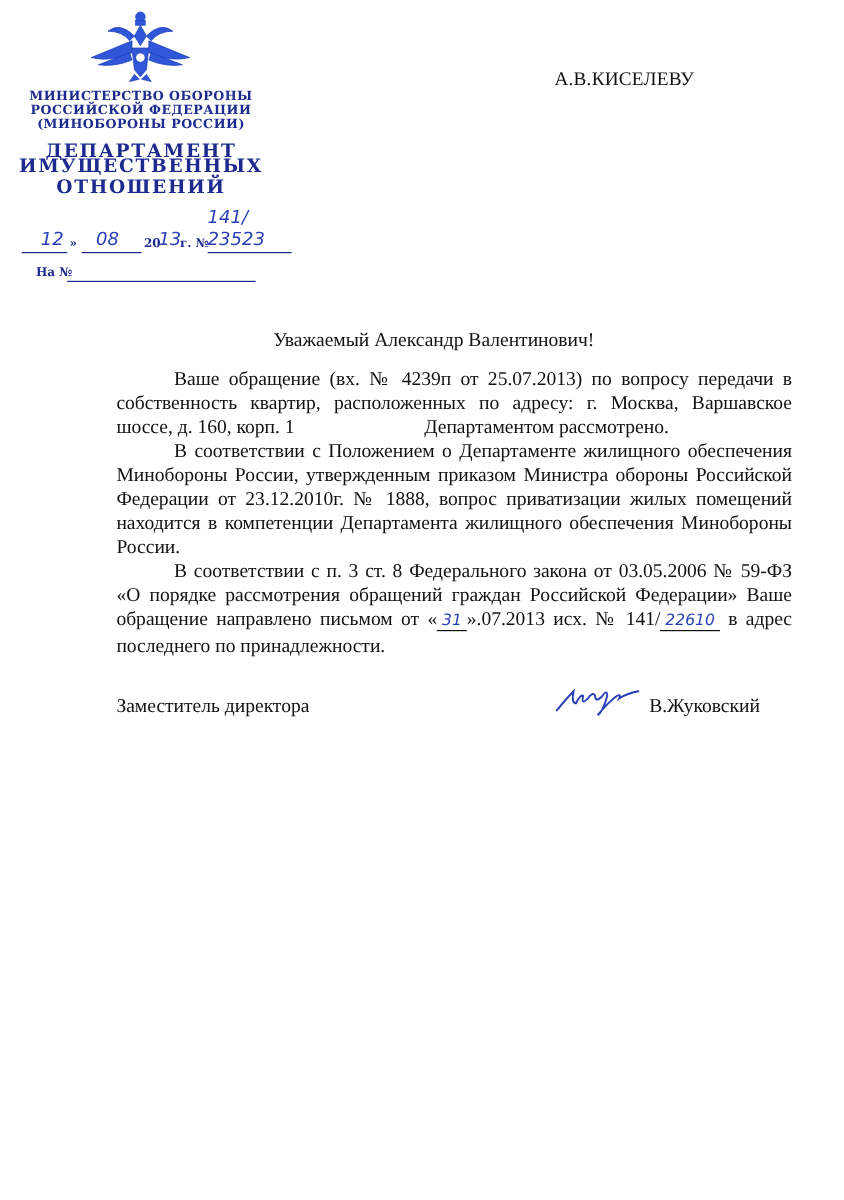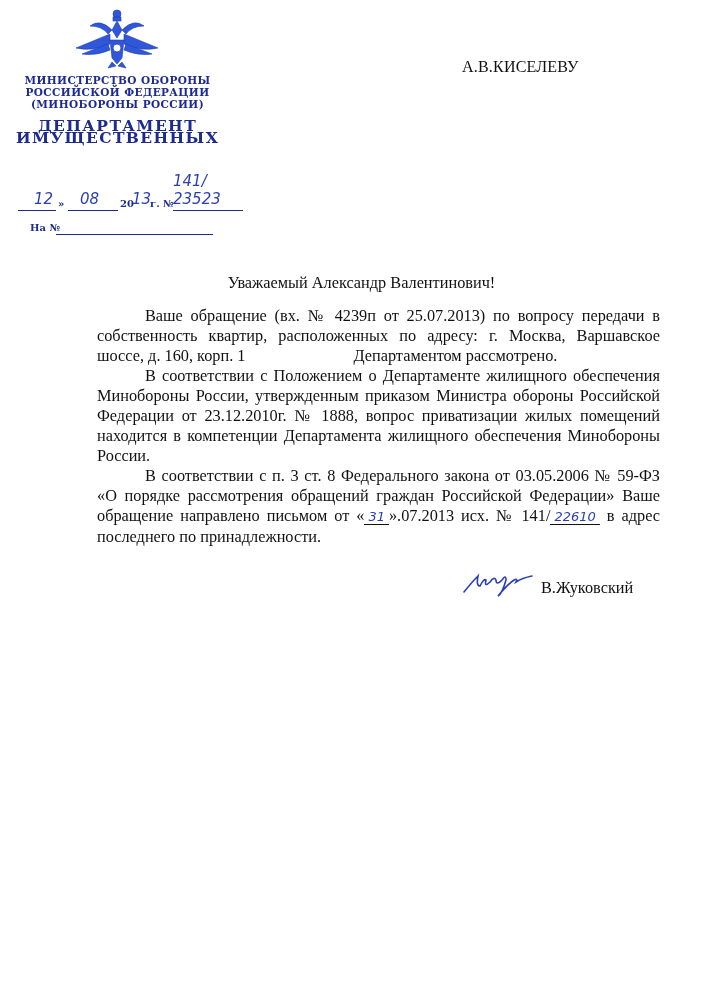--- a/index.html
+++ b/index.html
@@ -64,20 +64,21 @@
       <path d="M50 54 L54 60 L46 58 Z"></path>
     </g>
     <circle cx="45" cy="40" r="4" fill="#ffffff" stroke="#1d3cb8" stroke-width="0.8"></circle>
   </svg>
 
   <div class="lh lh-small" style="top:74px;">МИНИСТЕРСТВО ОБОРОНЫ</div>
   <div class="lh lh-small" style="top:86px;">РОССИЙСКОЙ ФЕДЕРАЦИИ</div>
   <div class="lh lh-small" style="top:98px;">(МИНОБОРОНЫ РОССИИ)</div>
   <div class="lh lh-big" style="top:116px;">ДЕПАРТАМЕНТ</div>
   <div class="lh lh-big" style="top:128px;">ИМУЩЕСТВЕННЫХ</div>
+  <div class="lh lh-big" style="top:146px;">ОТНОШЕНИЙ</div>
 
   <div class="regline">
     <span class="hand reg-abs" style="left:16px;">12</span>
     <span class="reg-abs" style="left:40px; bottom:3px;">»</span>
     <span class="hand reg-abs" style="left:62px;">08</span>
     <div class="uline" style="left:0; width:38px; top:20px;"></div>
     <div class="uline" style="left:50px; width:50px; top:20px;"></div>
     <span class="reg-abs" style="left:102px; bottom:3px;">20</span>
     <span class="hand reg-abs" style="left:114px;">13</span>
     <span class="reg-abs" style="left:132px; bottom:3px;">г. №</span>
@@ -95,18 +96,19 @@
   <div class="body-text para p1">
     <span>Ваше обращение (вх. № 4239п от 25.07.2013) по вопросу передачи в собственность квартир, расположенных по адресу: г. Москва, Варшавское шоссе, д. 160, корп. 1</span><span class="gap"></span><span>Департаментом рассмотрено.</span>
   </div>
 
   <div class="body-text para p2">В соответствии с Положением о Департаменте жилищного обеспечения Минобороны России, утвержденным приказом Министра обороны Российской Федерации от 23.12.2010г. № 1888, вопрос приватизации жилых помещений находится в компетенции Департамента жилищного обеспечения Минобороны России.</div>
 
   <div class="body-text para p3">
     <span>В соответствии с п. 3 ст. 8 Федерального закона от 03.05.2006 № 59-ФЗ «О порядке рассмотрения обращений граждан Российской Федерации» Ваше обращение направлено письмом  от «</span><span class="hw-fill">31</span><span>».07.2013 исх. № 141/</span><span class="hw-fill">22610</span><span> в адрес последнего по принадлежности.</span>
   </div>
 
+  <div class="body-text sig-title">Заместитель директора</div>
   <svg class="sig-mark" viewBox="0 0 80 30">
     <path d="M2 24 Q10 14 16 8 Q14 18 18 18 Q22 10 24 12 Q22 20 28 14 Q32 8 34 12 Q34 18 40 12 Q44 6 44 12 Q40 26 36 28 Q46 16 52 12 Q56 10 54 14 Q60 10 70 8" fill="none" stroke="#2a3fb5" stroke-width="1.6" stroke-linecap="round"></path>
   </svg>
   <div class="body-text sig-name">В.Жуковский</div>
 
 </div>
 
 </body></html>

